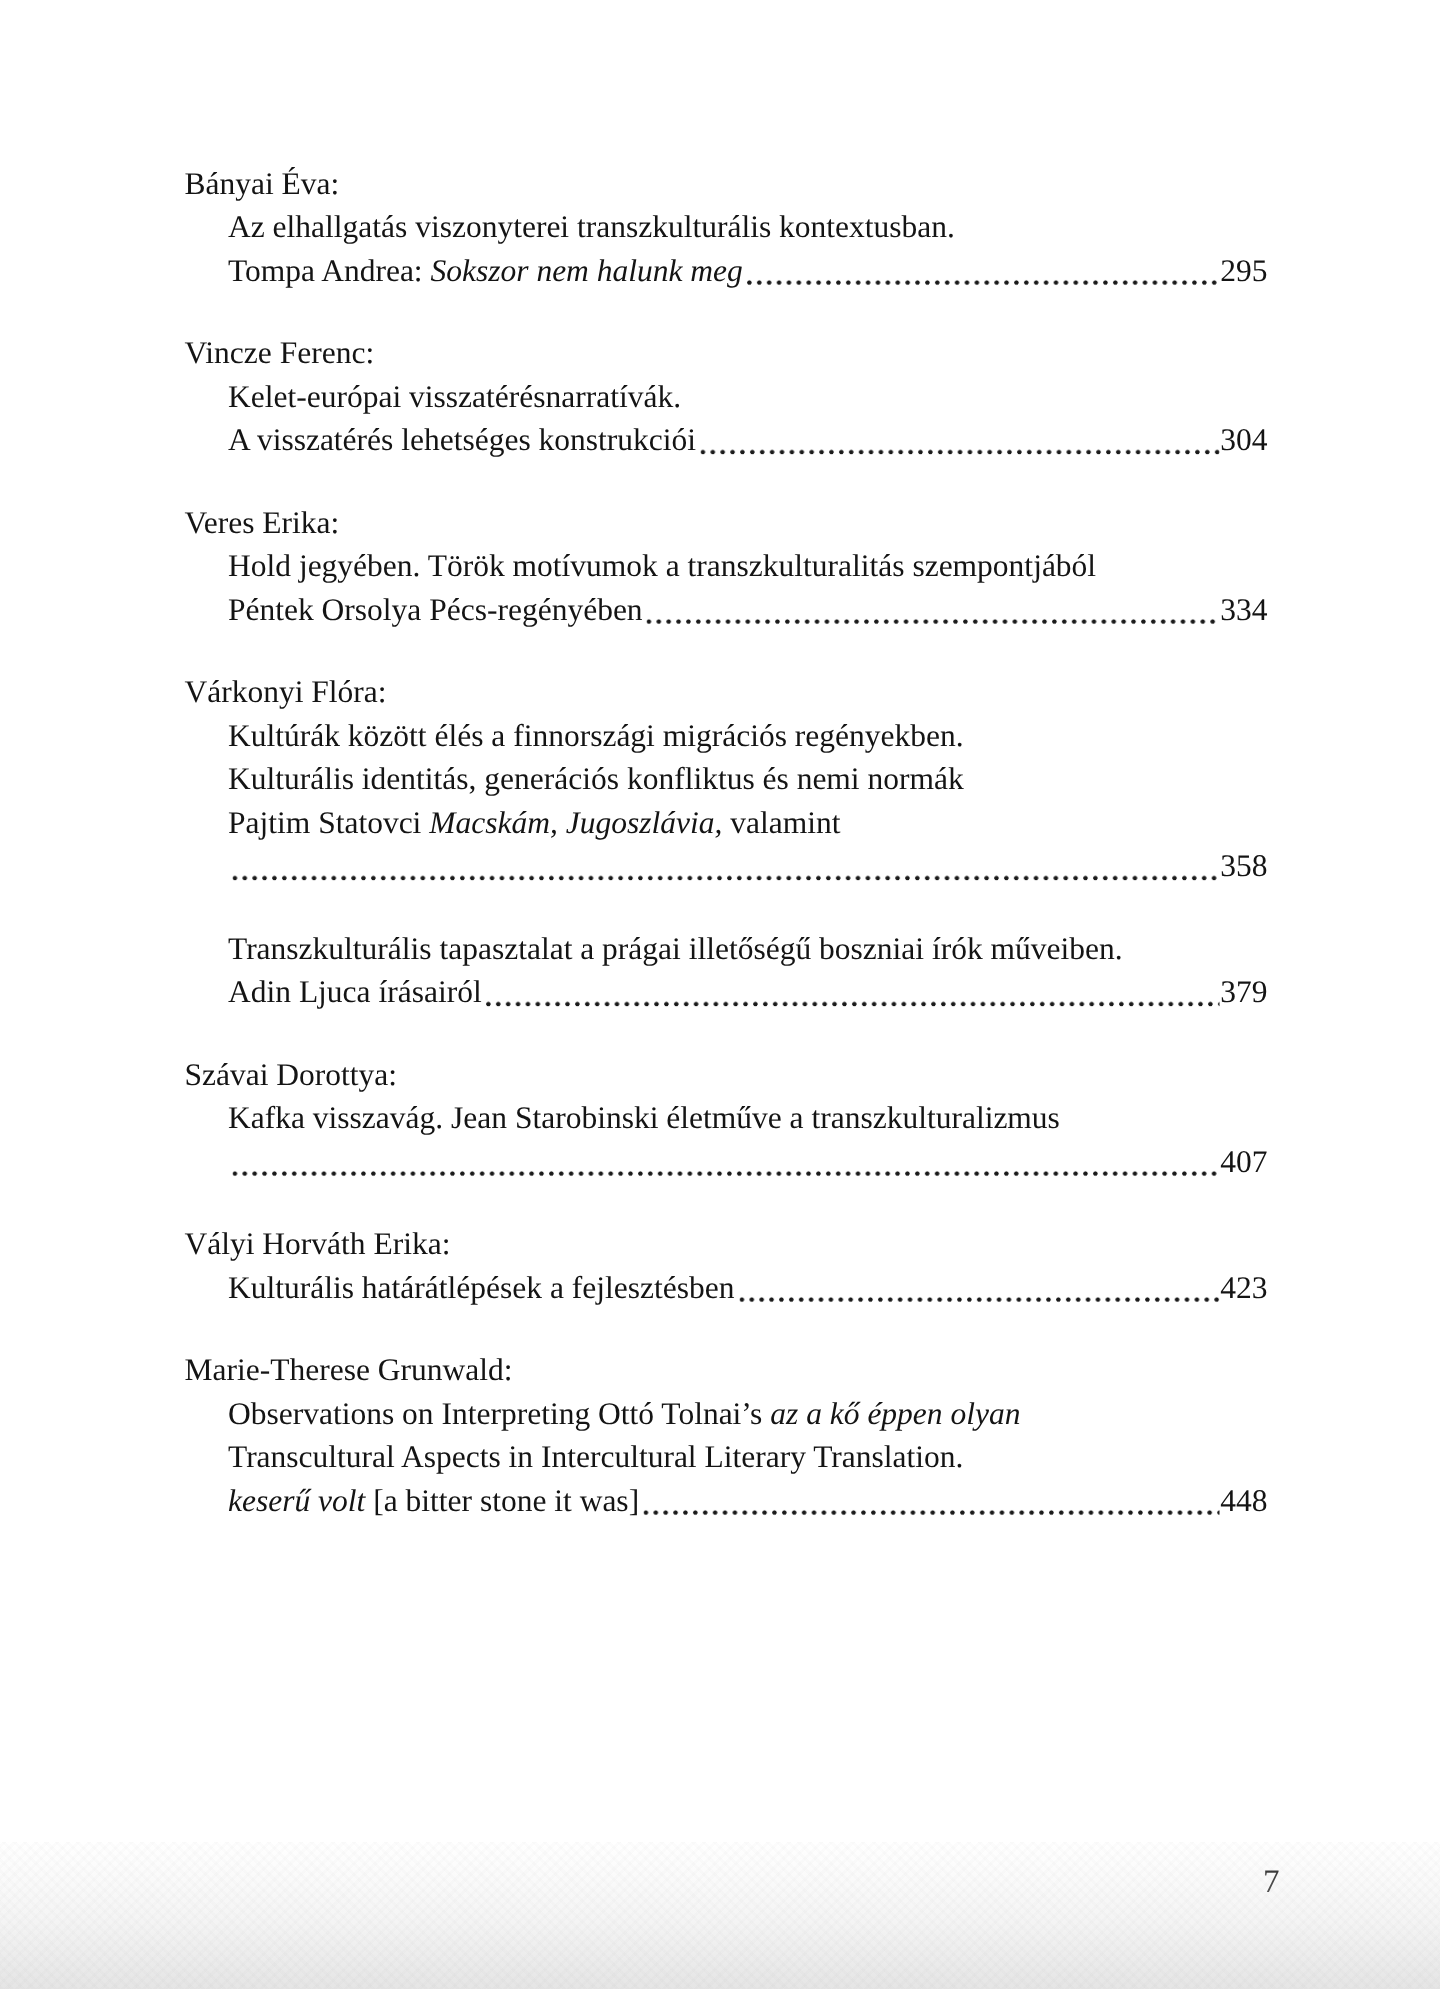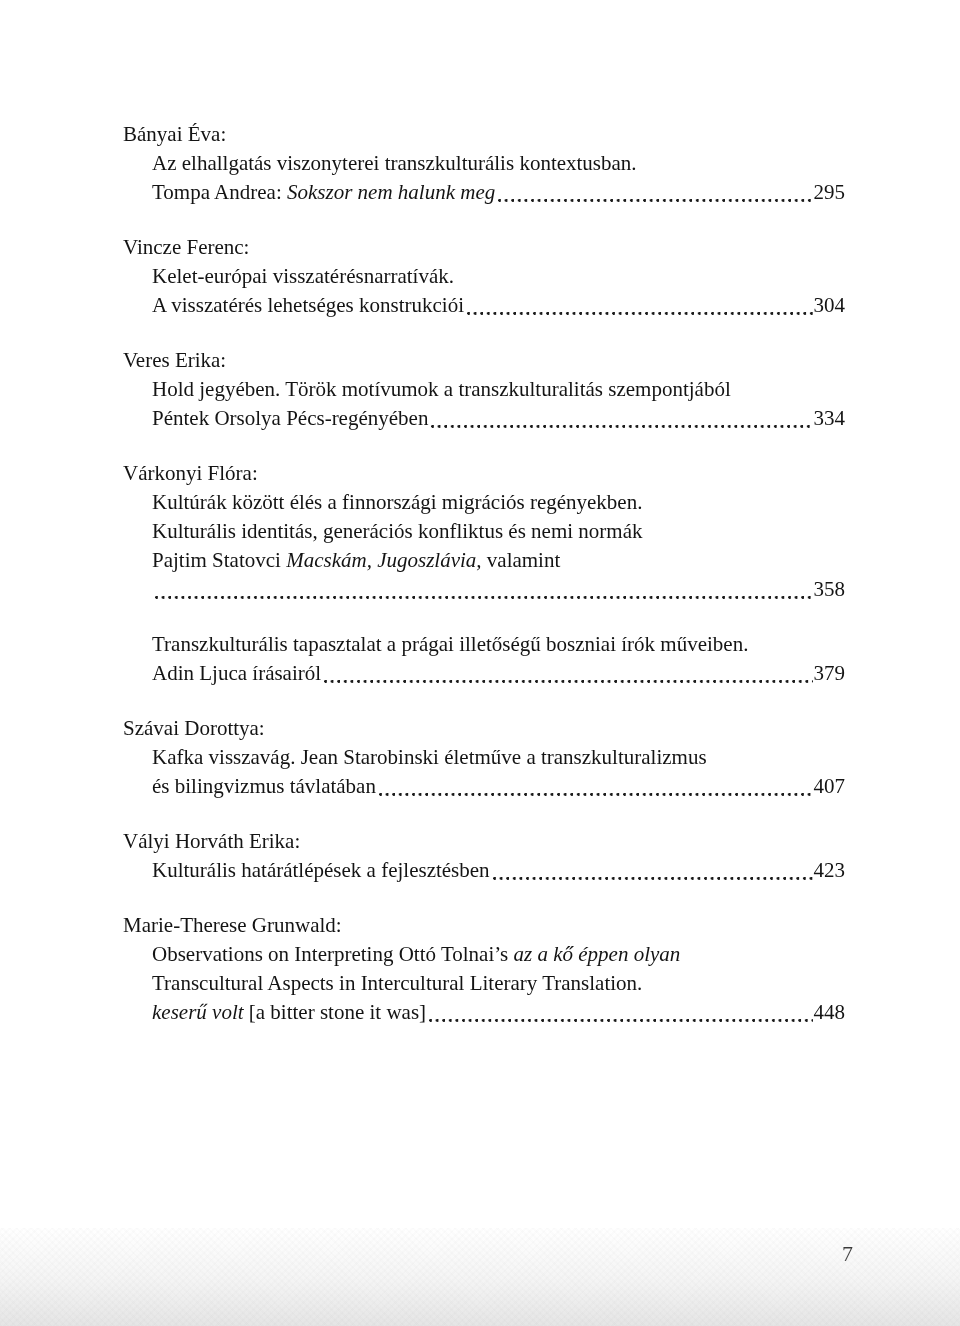--- a/index.html
+++ b/index.html
@@ -11,21 +11,21 @@
     height: 1326px;
     background: #ffffff;
     font-family: "Liberation Serif", "DejaVu Serif", serif;
     color: #141414;
     overflow: hidden;
   }
 
   .toc-content {
     position: absolute;
     left: 123px;
-    top: 120px;
+    top: 108px;
     width: 722px;
   }
 
   .entry { margin-bottom: 26px; }
 
   .author {
     font-size: 21px;
     line-height: 29px;
     white-space: nowrap;
   }
@@ -168,21 +168,20 @@
 </section>
 
   <section class="entry">
     <div class="author">Szávai Dorottya:</div>
 
   <div class="line">
     <span class="line-text"><span>Kafka visszavág. Jean Starobinski életműve a transzkulturalizmus</span></span>
   </div>
 
   <div class="line">
-    <span class="line-text"><span>és bilingvizmus távlatában</span></span>
   <span class="dots"></span>
           <span class="pagenum">407</span>
         </div>
 </section>
 
   <section class="entry">
     <div class="author">Vályi Horváth Erika:</div>
 
   <div class="line">
     <span class="line-text"><span>Kulturális határátlépések a fejlesztésben</span></span>

